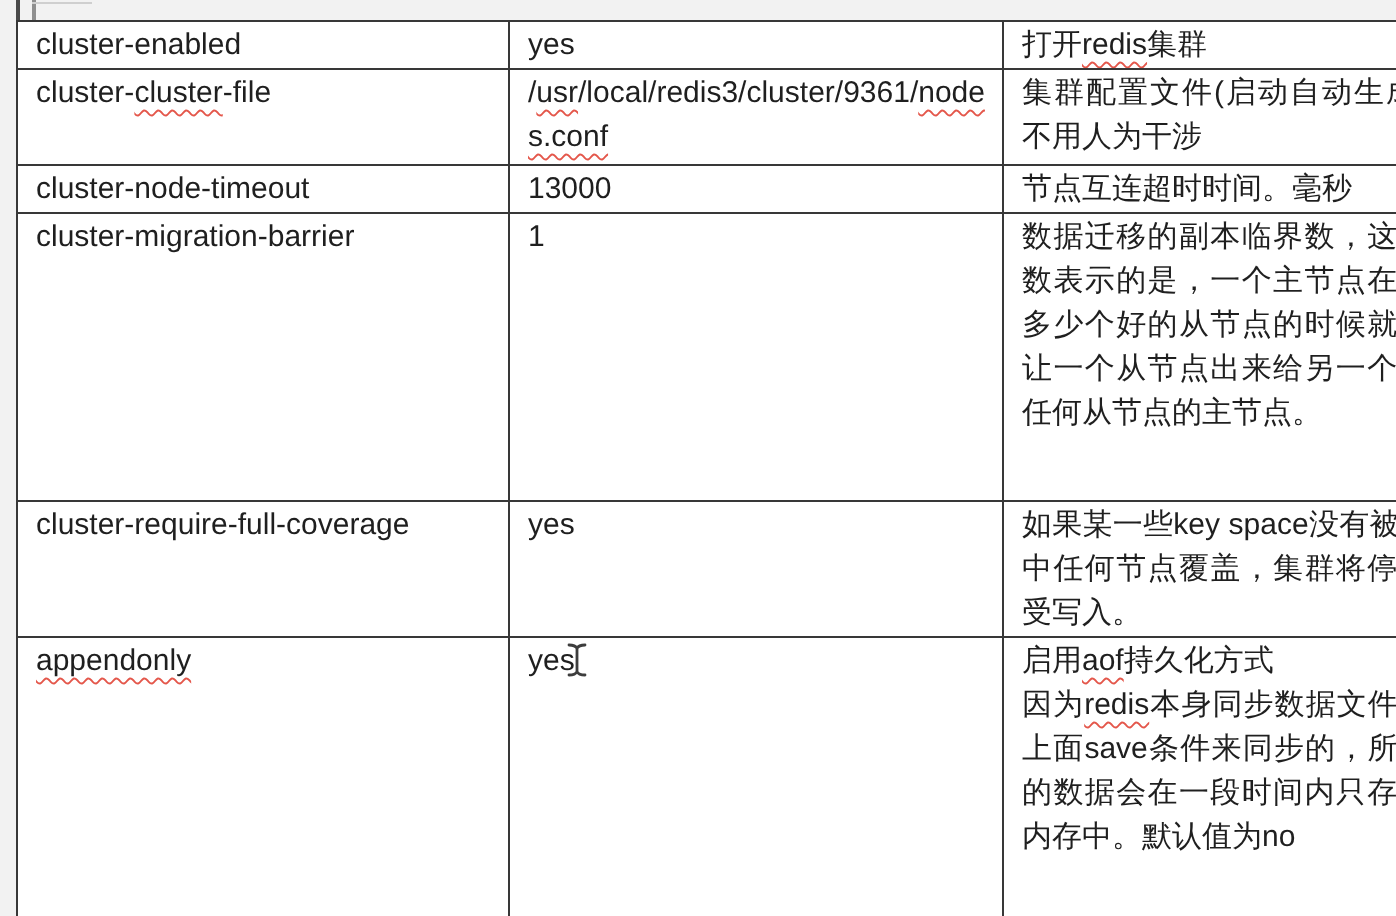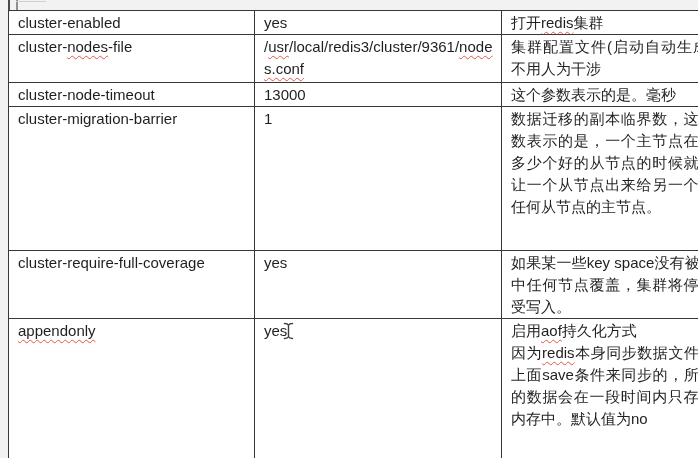--- a/index.html
+++ b/index.html
@@ -65,28 +65,28 @@
   <div class="notch-h"></div>
 
   <table class="cfg">
     <tbody>
       <tr style="height:23px;">
         <td class="c-name"><span>cluster-enabled</span></td>
         <td class="c-value"><span>yes</span></td>
         <td class="c-desc"><span>打开</span><span class="sq">redis</span><span>集群</span></td>
       </tr>
       <tr style="height:48px;">
-        <td class="c-name"><span>cluster-</span><span class="sq">nodes</span><span>-file</span></td>
+        <td class="c-name"><span>cluster-</span><span class="sq">cluster</span><span>-file</span></td>
         <td class="c-value"><span>/</span><span class="sq">usr</span><span>/local/redis3/cluster/9361/</span><span class="sq">nodes.conf</span></td>
         <td class="c-desc"><span>集群配置文件(启动自动生成)，不用人为干涉</span></td>
       </tr>
       <tr style="height:23px;">
         <td class="c-name"><span>cluster-node-timeout</span></td>
         <td class="c-value"><span>13000</span></td>
-        <td class="c-desc"><span>这个参数表示的是。毫秒</span></td>
+        <td class="c-desc"><span>节点互连超时时间。毫秒</span></td>
       </tr>
       <tr style="height:144px;">
         <td class="c-name"><span>cluster-migration-barrier</span></td>
         <td class="c-value"><span>1</span></td>
         <td class="c-desc"><span>数据迁移的副本临界数，这个参数表示的是，一个主节点在拥有多少个好的从节点的时候就要割让一个从节点出来给另一个没有任何从节点的主节点。</span></td>
       </tr>
       <tr style="height:66px;">
         <td class="c-name"><span>cluster-require-full-coverage</span></td>
         <td class="c-value"><span>yes</span></td>
         <td class="c-desc"><span>如果某一些key space没有被集群中任何节点覆盖，集群将停止接受写入。</span></td>

